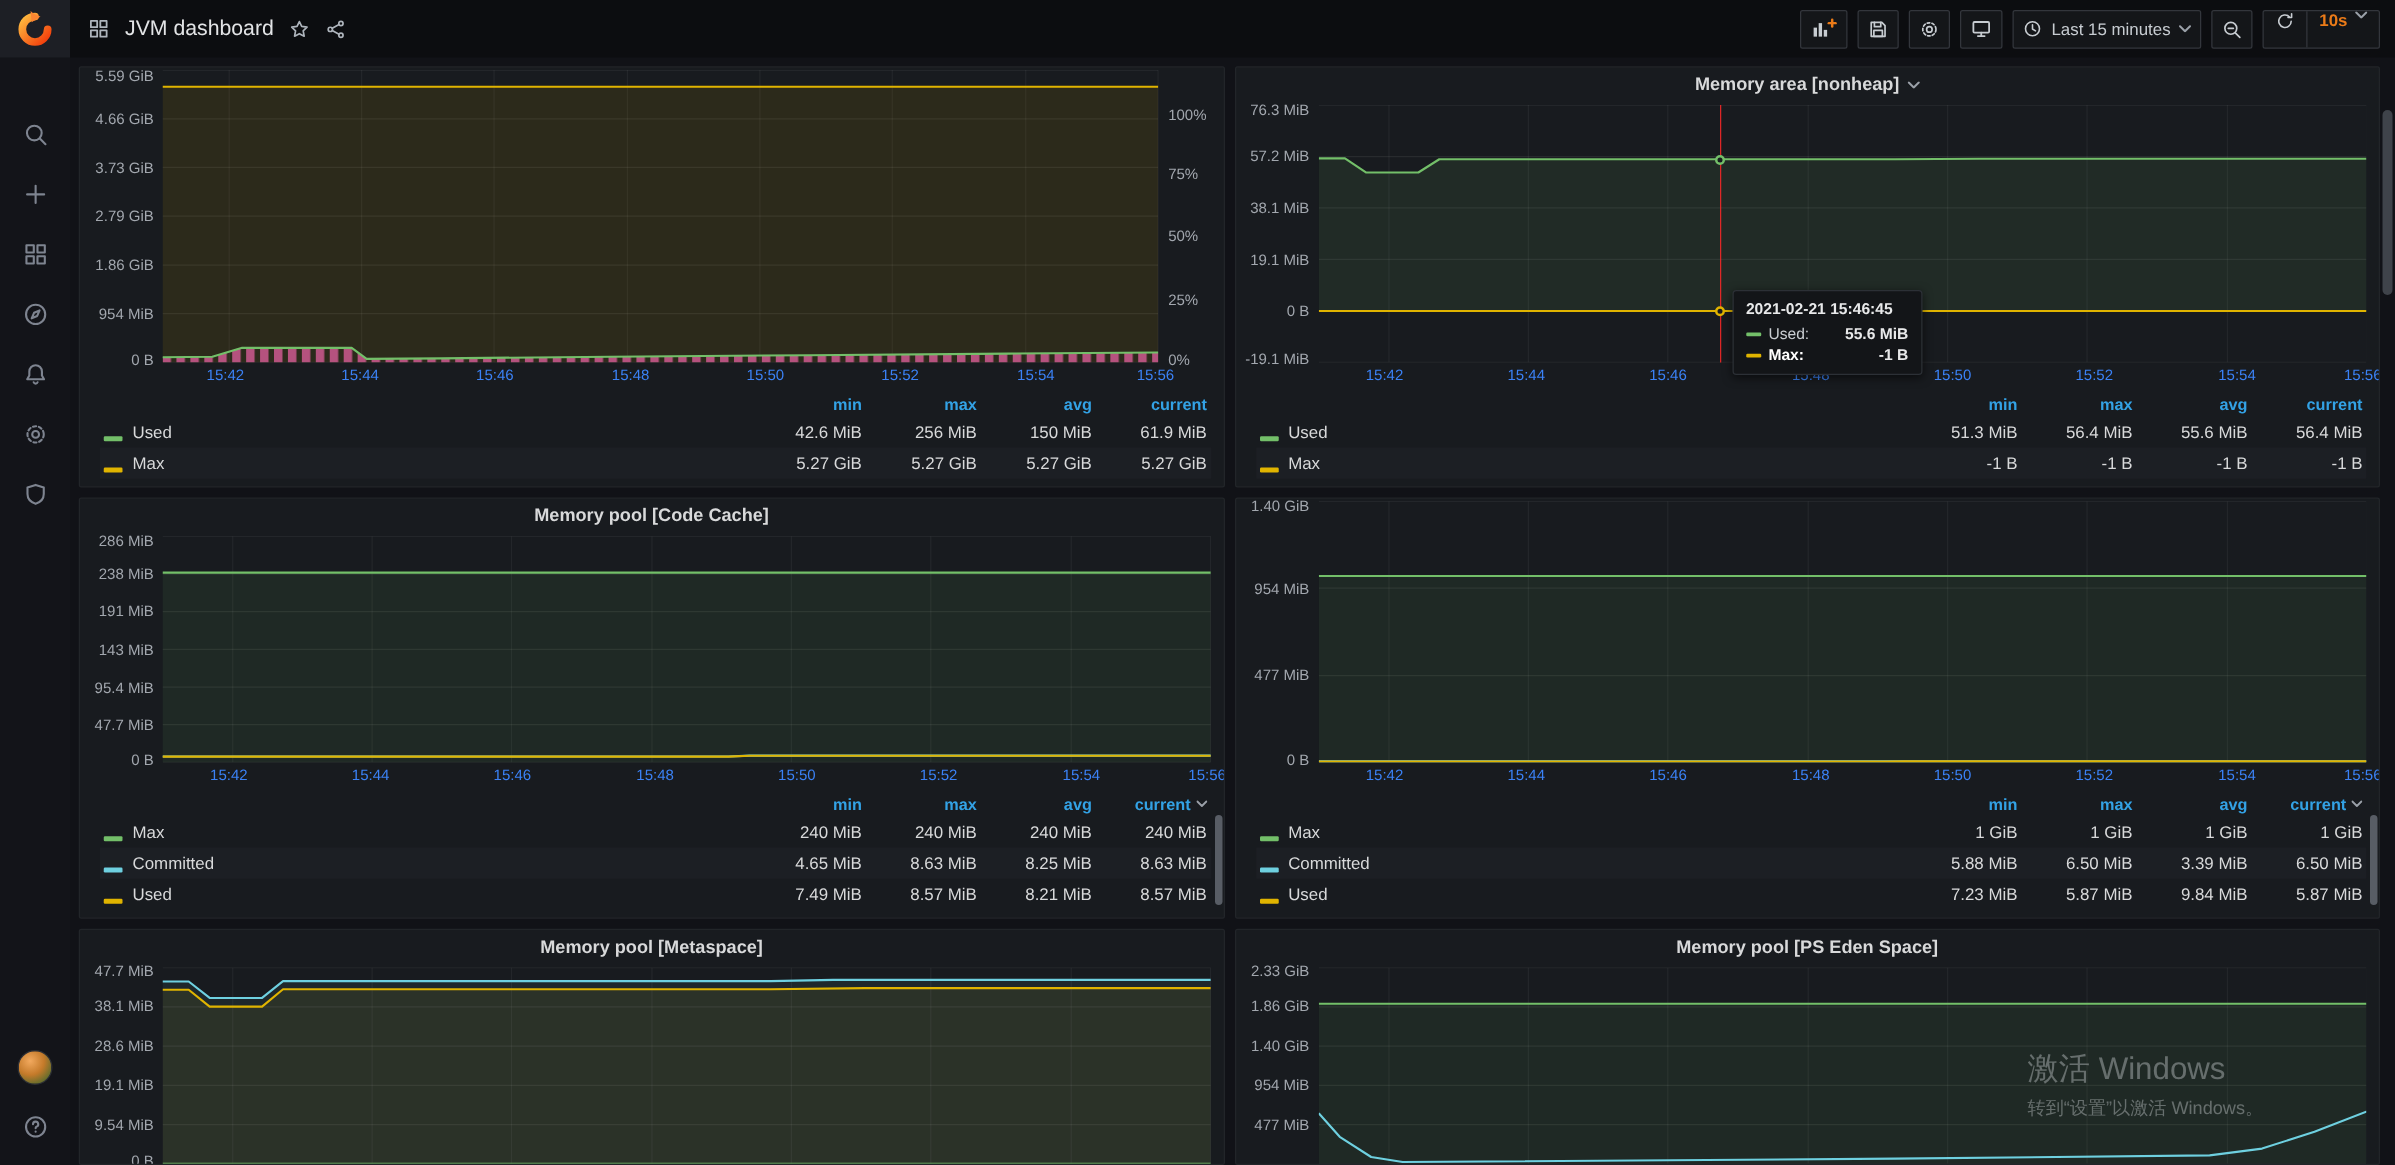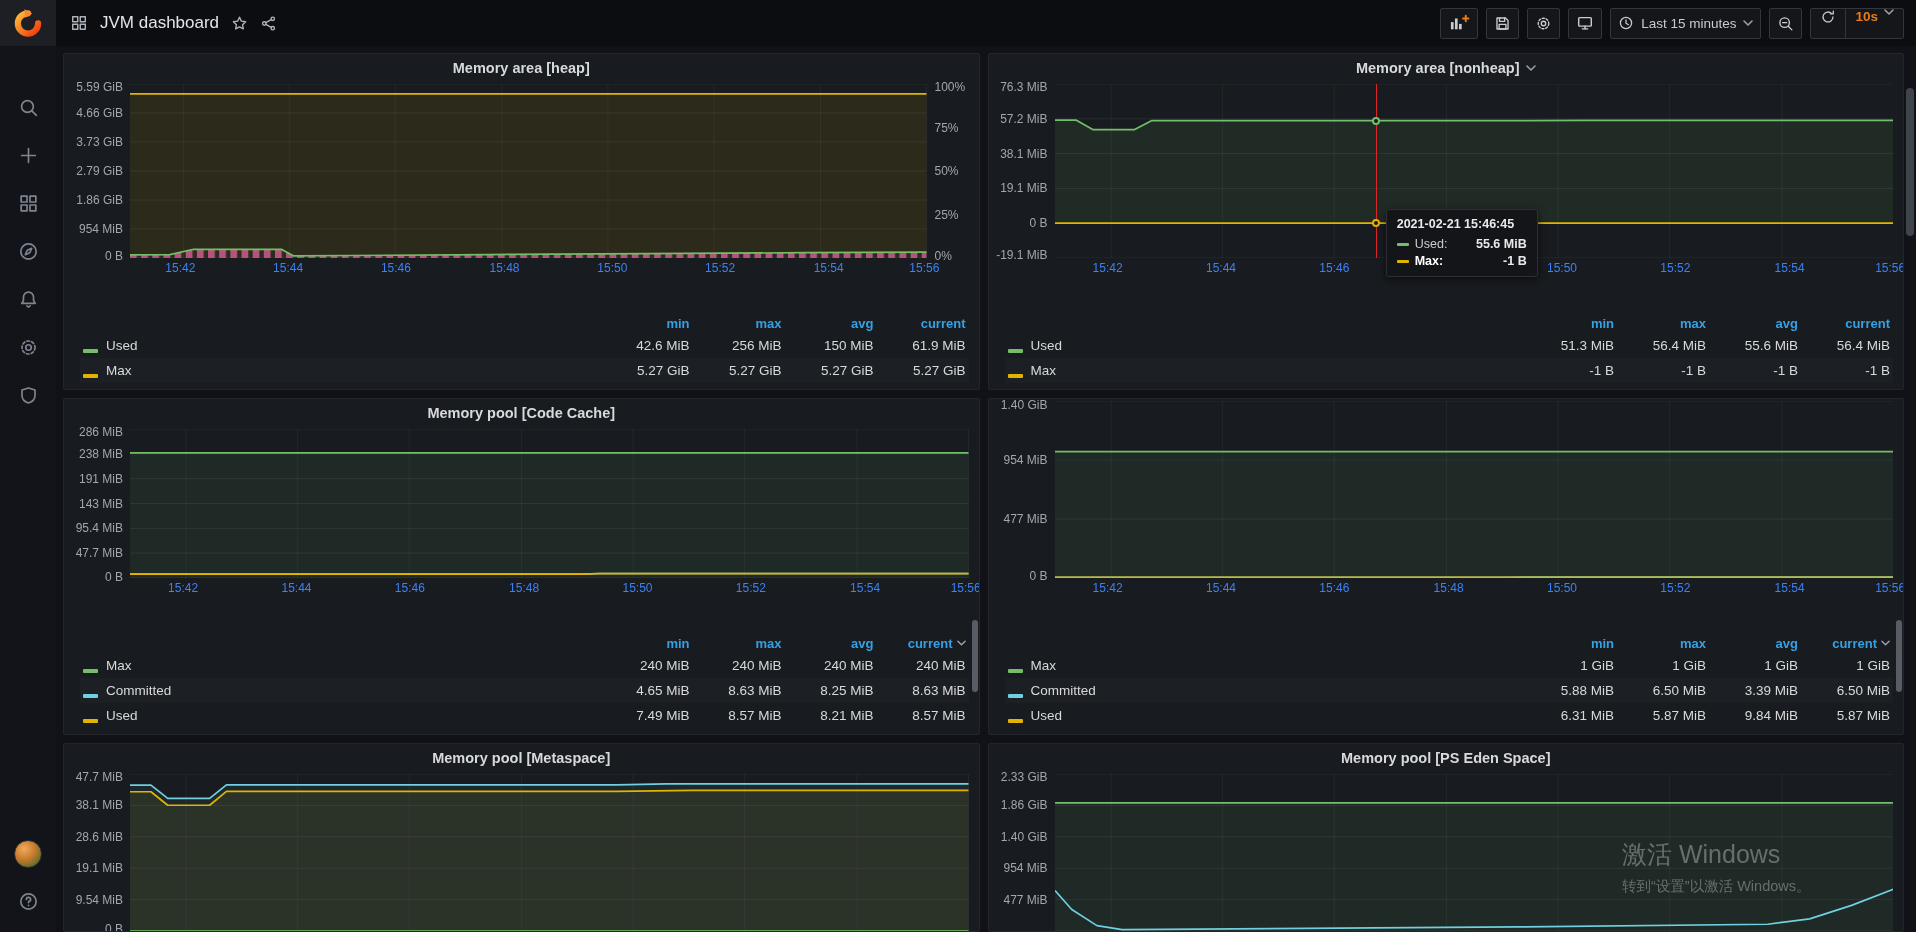--- a/index.html
+++ b/index.html
@@ -35,32 +35,32 @@
 
   
   .dash { position:absolute; left:56px; top:46px; right:0; bottom:0; padding:7px 12px 0 7px;
     display:grid; grid-template-columns:1fr 1fr; grid-template-rows:337px 337px 1fr; gap:8px; }
   .panel { background:#181b1f; border:1px solid #222529; border-radius:2px; display:flex; flex-direction:column; overflow:hidden; position:relative; }
   .p-head { height:28px; flex:0 0 28px; display:flex; align-items:center; justify-content:center; gap:6px; cursor:pointer; }
   .p-title { font-size:14.5px; font-weight:600; color:#d8d9da; }
   .chart-row { flex:1 1 auto; min-height:0; display:flex; padding:2px 10px 0 4px; }
   .yaxis { width:62px; flex:0 0 62px; position:relative; }
   .yaxis span { position:absolute; right:7px; transform:translateY(-50%); font-size:12px; color:#a2a7ae; white-space:nowrap; }
-  .raxis { width:42px; flex:0 0 42px; position:relative; }
+  .raxis { width:42px; flex:0 0 42px; position:relative;margin-top:32px; }
   .raxis span { position:absolute; left:8px; transform:translateY(-50%); font-size:12px; color:#a2a7ae; }
   .plot { flex:1 1 auto; position:relative; min-width:0; }
   .plot svg { position:absolute; inset:0; width:100%; height:100%; display:block; }
   .xaxis { height:22px; flex:0 0 22px; display:flex; }
   .xlabels { flex:1; position:relative; }
   .xlabels span { position:absolute; top:3px; transform:translateX(-50%); font-size:12px; color:#3b82f6; }
 
   .legend { flex:0 0 auto; padding:1px 10px 6px 16px; position:relative; }
   .lrow { display:flex; align-items:center; height:25px; padding:0 3px; font-size:13.5px; }
   .lrow.alt { background:#1c1f24; }
-  .lhead { height:20px;margin-top:32px; }
+  .lhead { height:20px; }
   .lhead .lcell { color:#33a2e5; font-weight:700; font-size:13px; display:flex; justify-content:flex-end; align-items:center; gap:4px; }
   .lname { display:flex; align-items:flex-end; gap:8px; color:#d8d9da; cursor:pointer; }
   .lspacer { flex:1; }
   .lcell { width:92px; text-align:right; color:#d8d9da; }
   .swatch { width:15px; height:4px; border-radius:1px; }
   .lscroll { position:absolute; right:1px; top:20px; width:6px; height:72px; background:#585d65; border-radius:3px; cursor:pointer; }
 
   
   .crosshair { position:absolute; top:0; bottom:0; width:1px; background:rgba(255,40,40,0.85); }
   .marker { position:absolute; width:8px; height:8px; border-radius:50%; background:#181b1f; transform:translate(-50%,-50%); }
@@ -248,23 +248,20 @@
               </svg>
           </span>
         </div>
       </div>
     </div>
   </div>
 
   <div class="dash">
 
     <div class="panel">
-      <div class="p-head">
-        <span class="p-title">Memory area [heap]</span>
-      </div>
       <div class="chart-row">
         <div class="yaxis">
           <span style="top:2%">5.59 GiB</span>
             <span style="top:16.7%">4.66 GiB</span>
           <span style="top:33.3%">3.73 GiB</span>
             <span style="top:50%">2.79 GiB</span>
           <span style="top:66.7%">1.86 GiB</span>
             <span style="top:83.3%">954 MiB</span>
           <span style="top:99%">0 B</span>
         </div>
@@ -634,21 +631,21 @@
           <div class="lcell">6.50 MiB</div>
           <div class="lcell">3.39 MiB</div>
           <div class="lcell">6.50 MiB</div>
         </div>
         <div class="lrow">
           <div class="lname">
               <span class="swatch" style="background:#e0b400"></span>
               <span>Used</span>
             </div>
           <div class="lspacer"></div>
-          <div class="lcell">6.31 MiB</div>
+          <div class="lcell">7.23 MiB</div>
           <div class="lcell">5.87 MiB</div>
           <div class="lcell">9.84 MiB</div>
           <div class="lcell">5.87 MiB</div>
         </div>
         <div class="lscroll"></div>
       </div>
     </div>
 
     <div class="panel">
       <div class="p-head">

